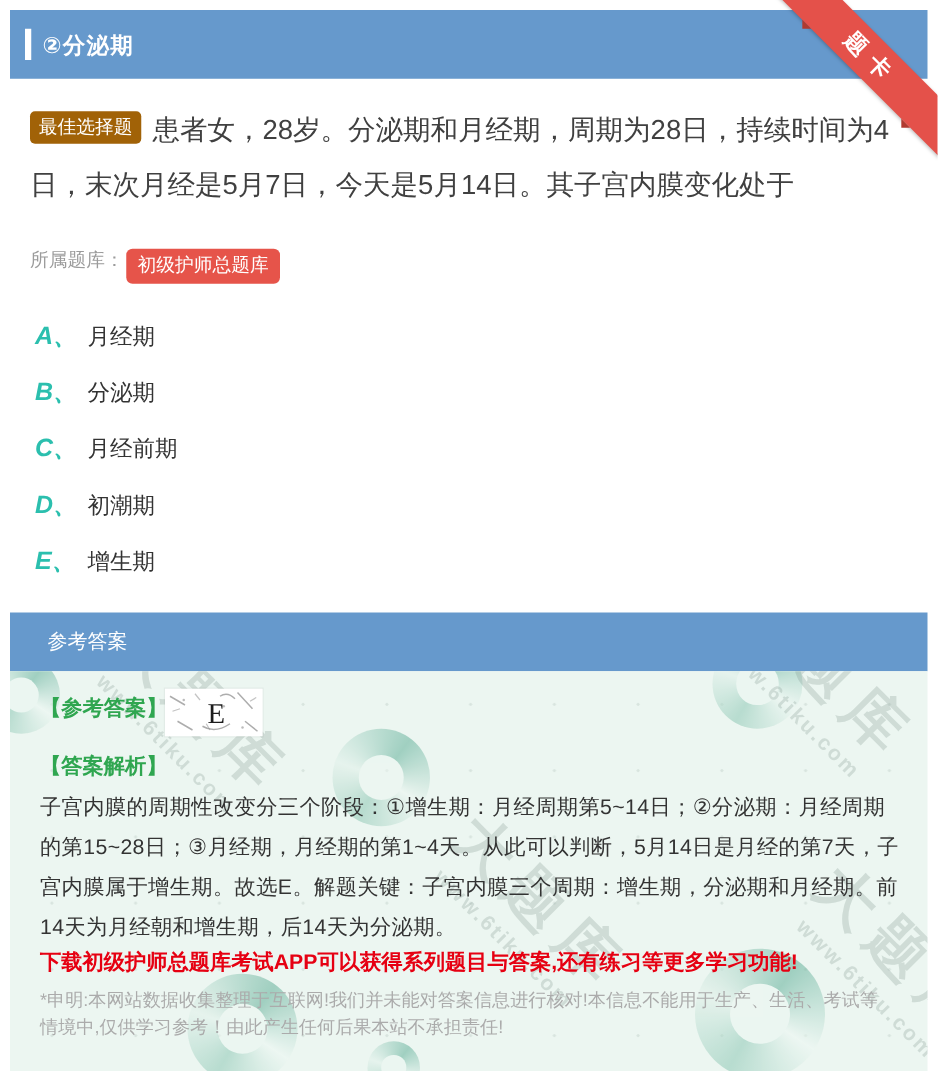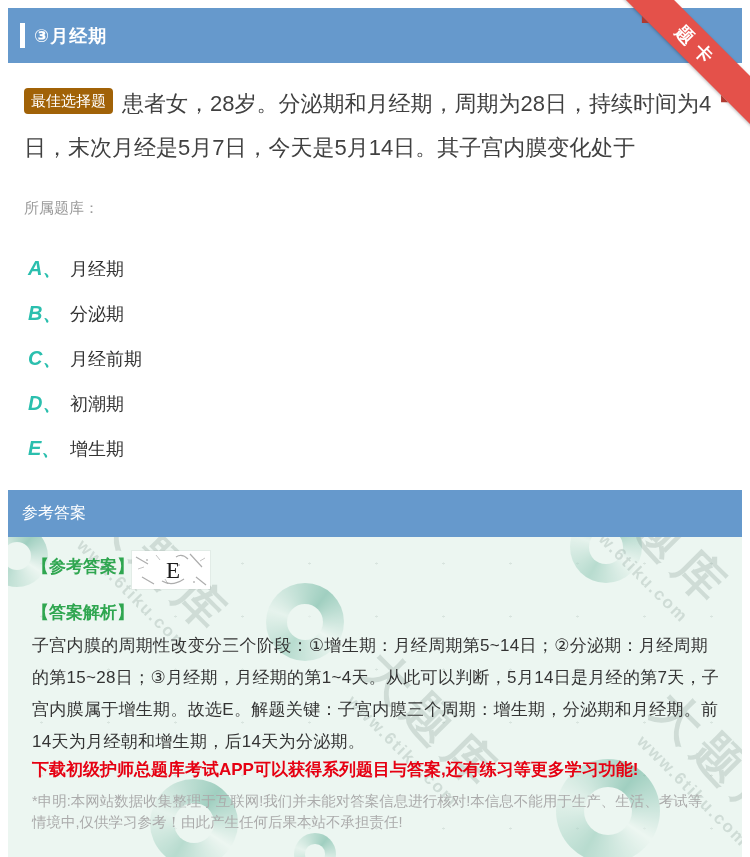--- a/index.html
+++ b/index.html
@@ -44,21 +44,21 @@
   }
   
   .options{position:absolute;left:28px;top:246px;}
   .opt{height:45px;display:flex;align-items:center;cursor:pointer;}
   .opt-letter{color:#2bbfae;font-size:20px;font-weight:bold;font-style:italic;width:42px;}
   .opt-text{color:#333333;font-size:18px;}
   
   .answer-bar{
     position:absolute;left:8px;right:8px;top:490px;height:47px;
     background:#6699cc;color:#ffffff;display:flex;align-items:center;
-    justify-content:flex-start;padding:0 14px;box-sizing:border-box;font-size:16px;
+    justify-content:flex-start;padding:0 30px;box-sizing:border-box;font-size:16px;
   }
   
   .panel{
     position:absolute;left:8px;right:8px;top:537px;bottom:0;
     background:#ecf6f1;overflow:hidden;
     background-image:radial-gradient(rgba(110,135,125,.16) 1px, transparent 1.6px);
     background-size:67px 53px;
   }
   .donut{position:absolute;border-radius:50%;opacity:.55;
     background:conic-gradient(from 210deg,#8ec7b4,#e2f1ea 22%,#63b099 52%,#eef7f2 76%,#8ec7b4);}
@@ -77,31 +77,32 @@
   .promo{position:absolute;left:24px;right:20px;top:221px;color:#e60012;
     font-size:17px;font-weight:bold;cursor:pointer;}
   .disclaimer{position:absolute;left:24px;right:26px;top:254px;color:#ababab;
     font-size:14.5px;line-height:21px;}
 </style>
 </head>
 <body>
 
 <div class="header">
   <div class="header-accent"></div>
-  <div class="header-title">③月经期</div>
+  <div class="header-title">②分泌期</div>
 </div>
 
 <div class="ribbon">题卡</div>
 
 <div class="question">
   <span class="badge-type">最佳选择题</span><span>患者女，28岁。分泌期和月经期，周期为28日，持续时间为4日，末次月经是5月7日，今天是5月14日。其子宫内膜变化处于</span>
 </div>
 
 <div class="bank-row">
   <span>所属题库：</span>
+  <span class="badge-bank">初级护师总题库</span>
 </div>
 
 <div class="options">
   <div class="opt">
     <span class="opt-letter">A、</span>
     <span class="opt-text">月经期</span>
   </div>
   <div class="opt">
     <span class="opt-letter">B、</span>
     <span class="opt-text">分泌期</span>

